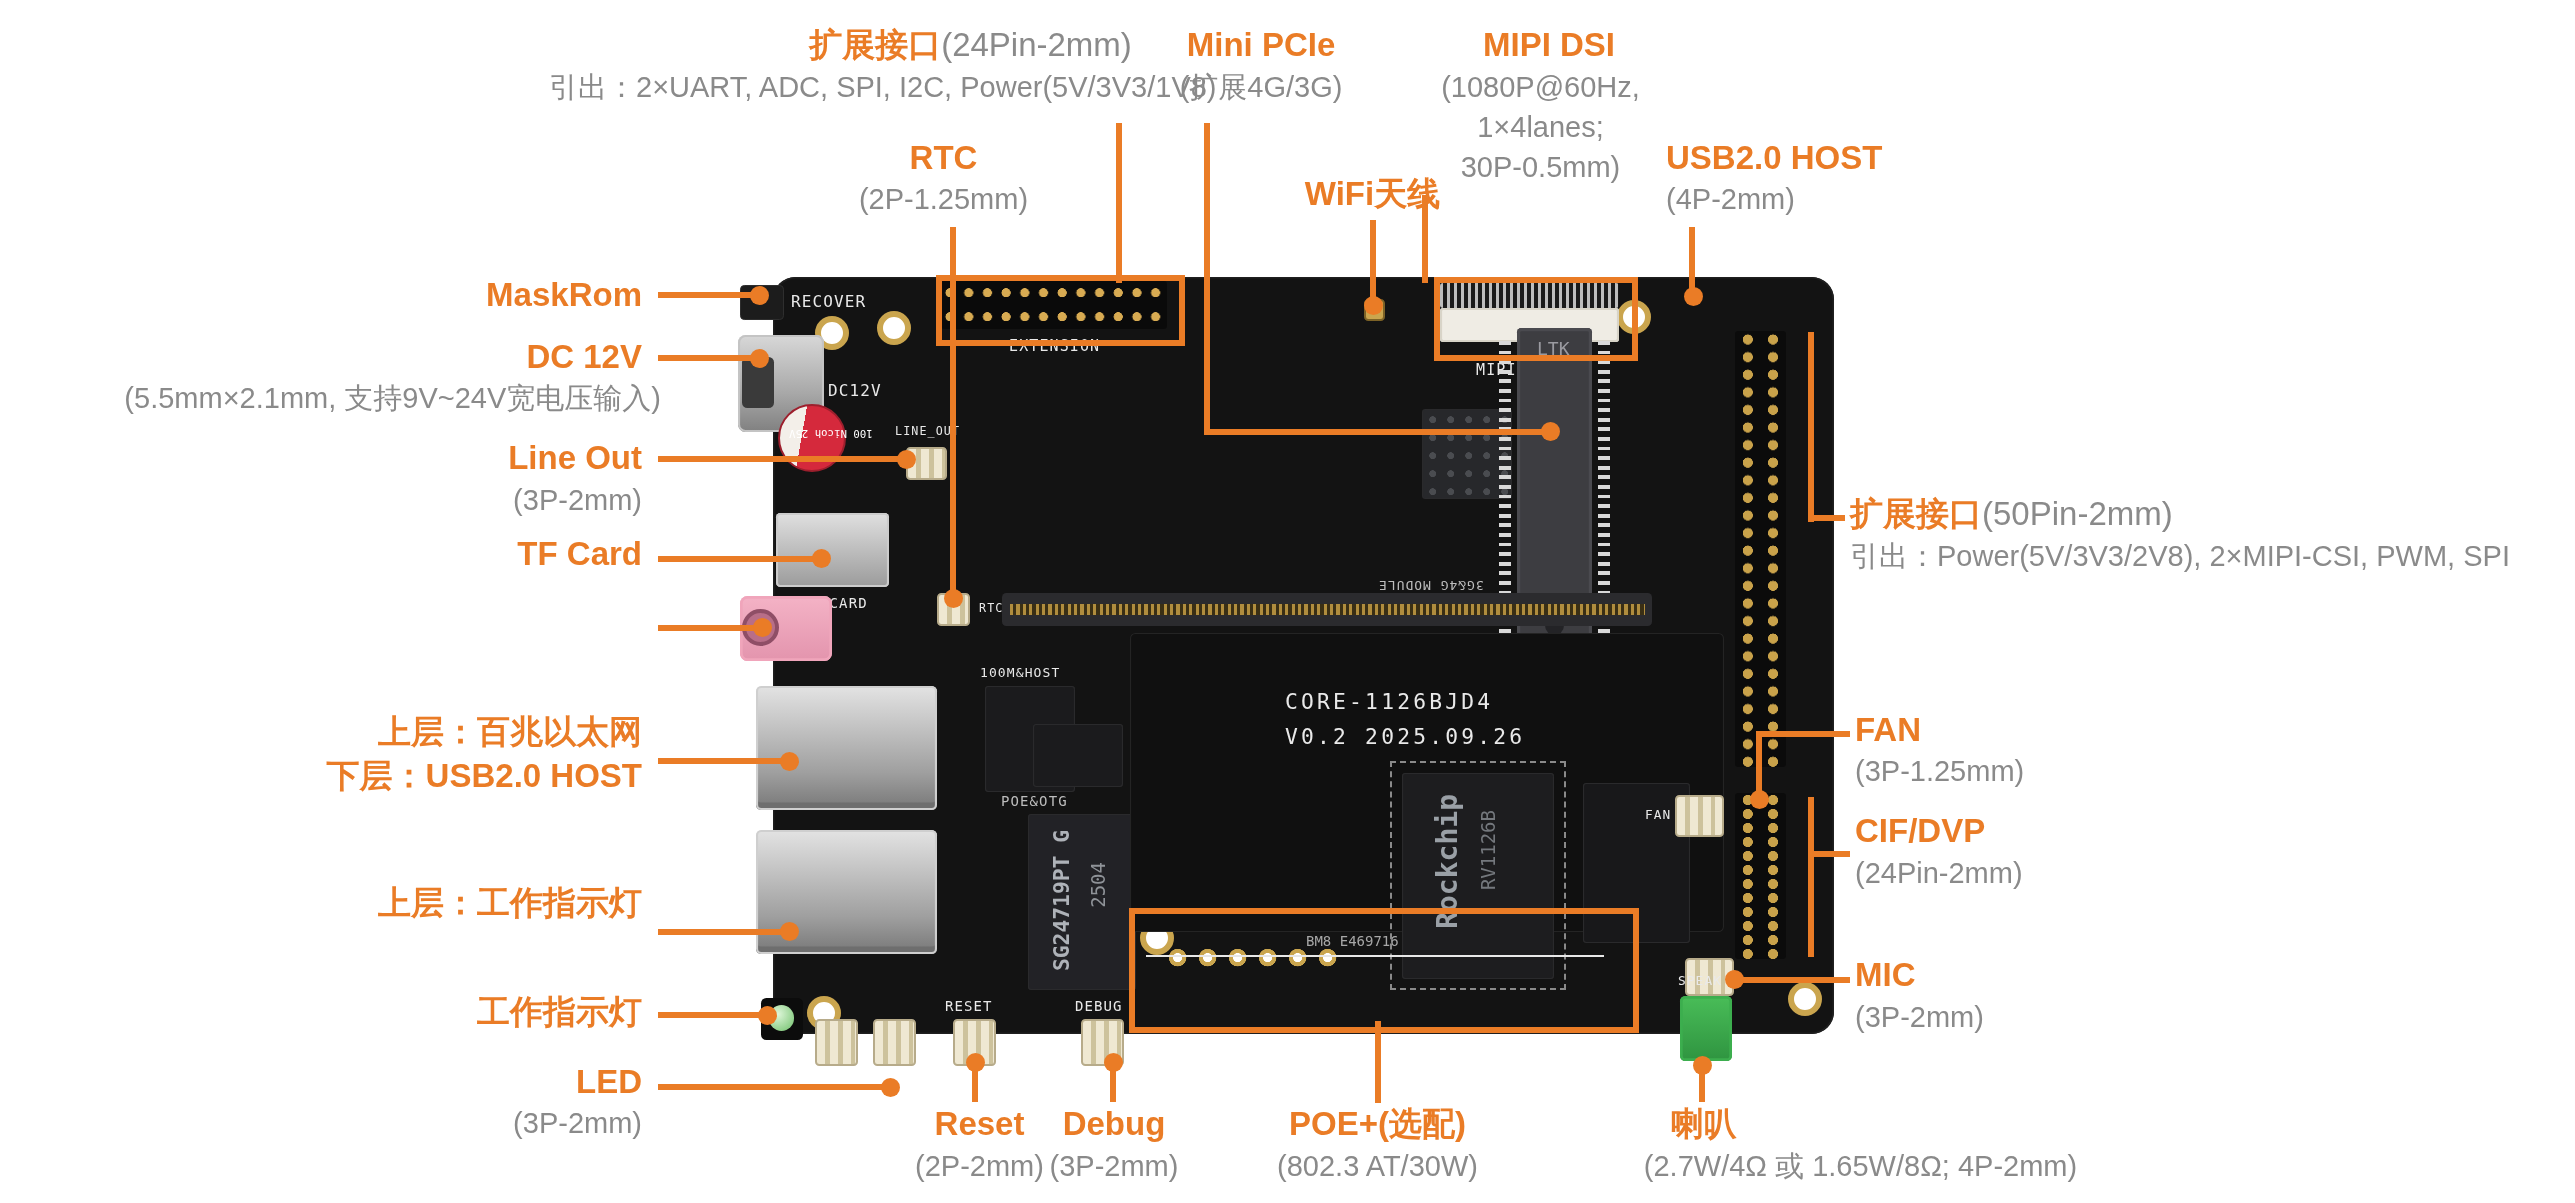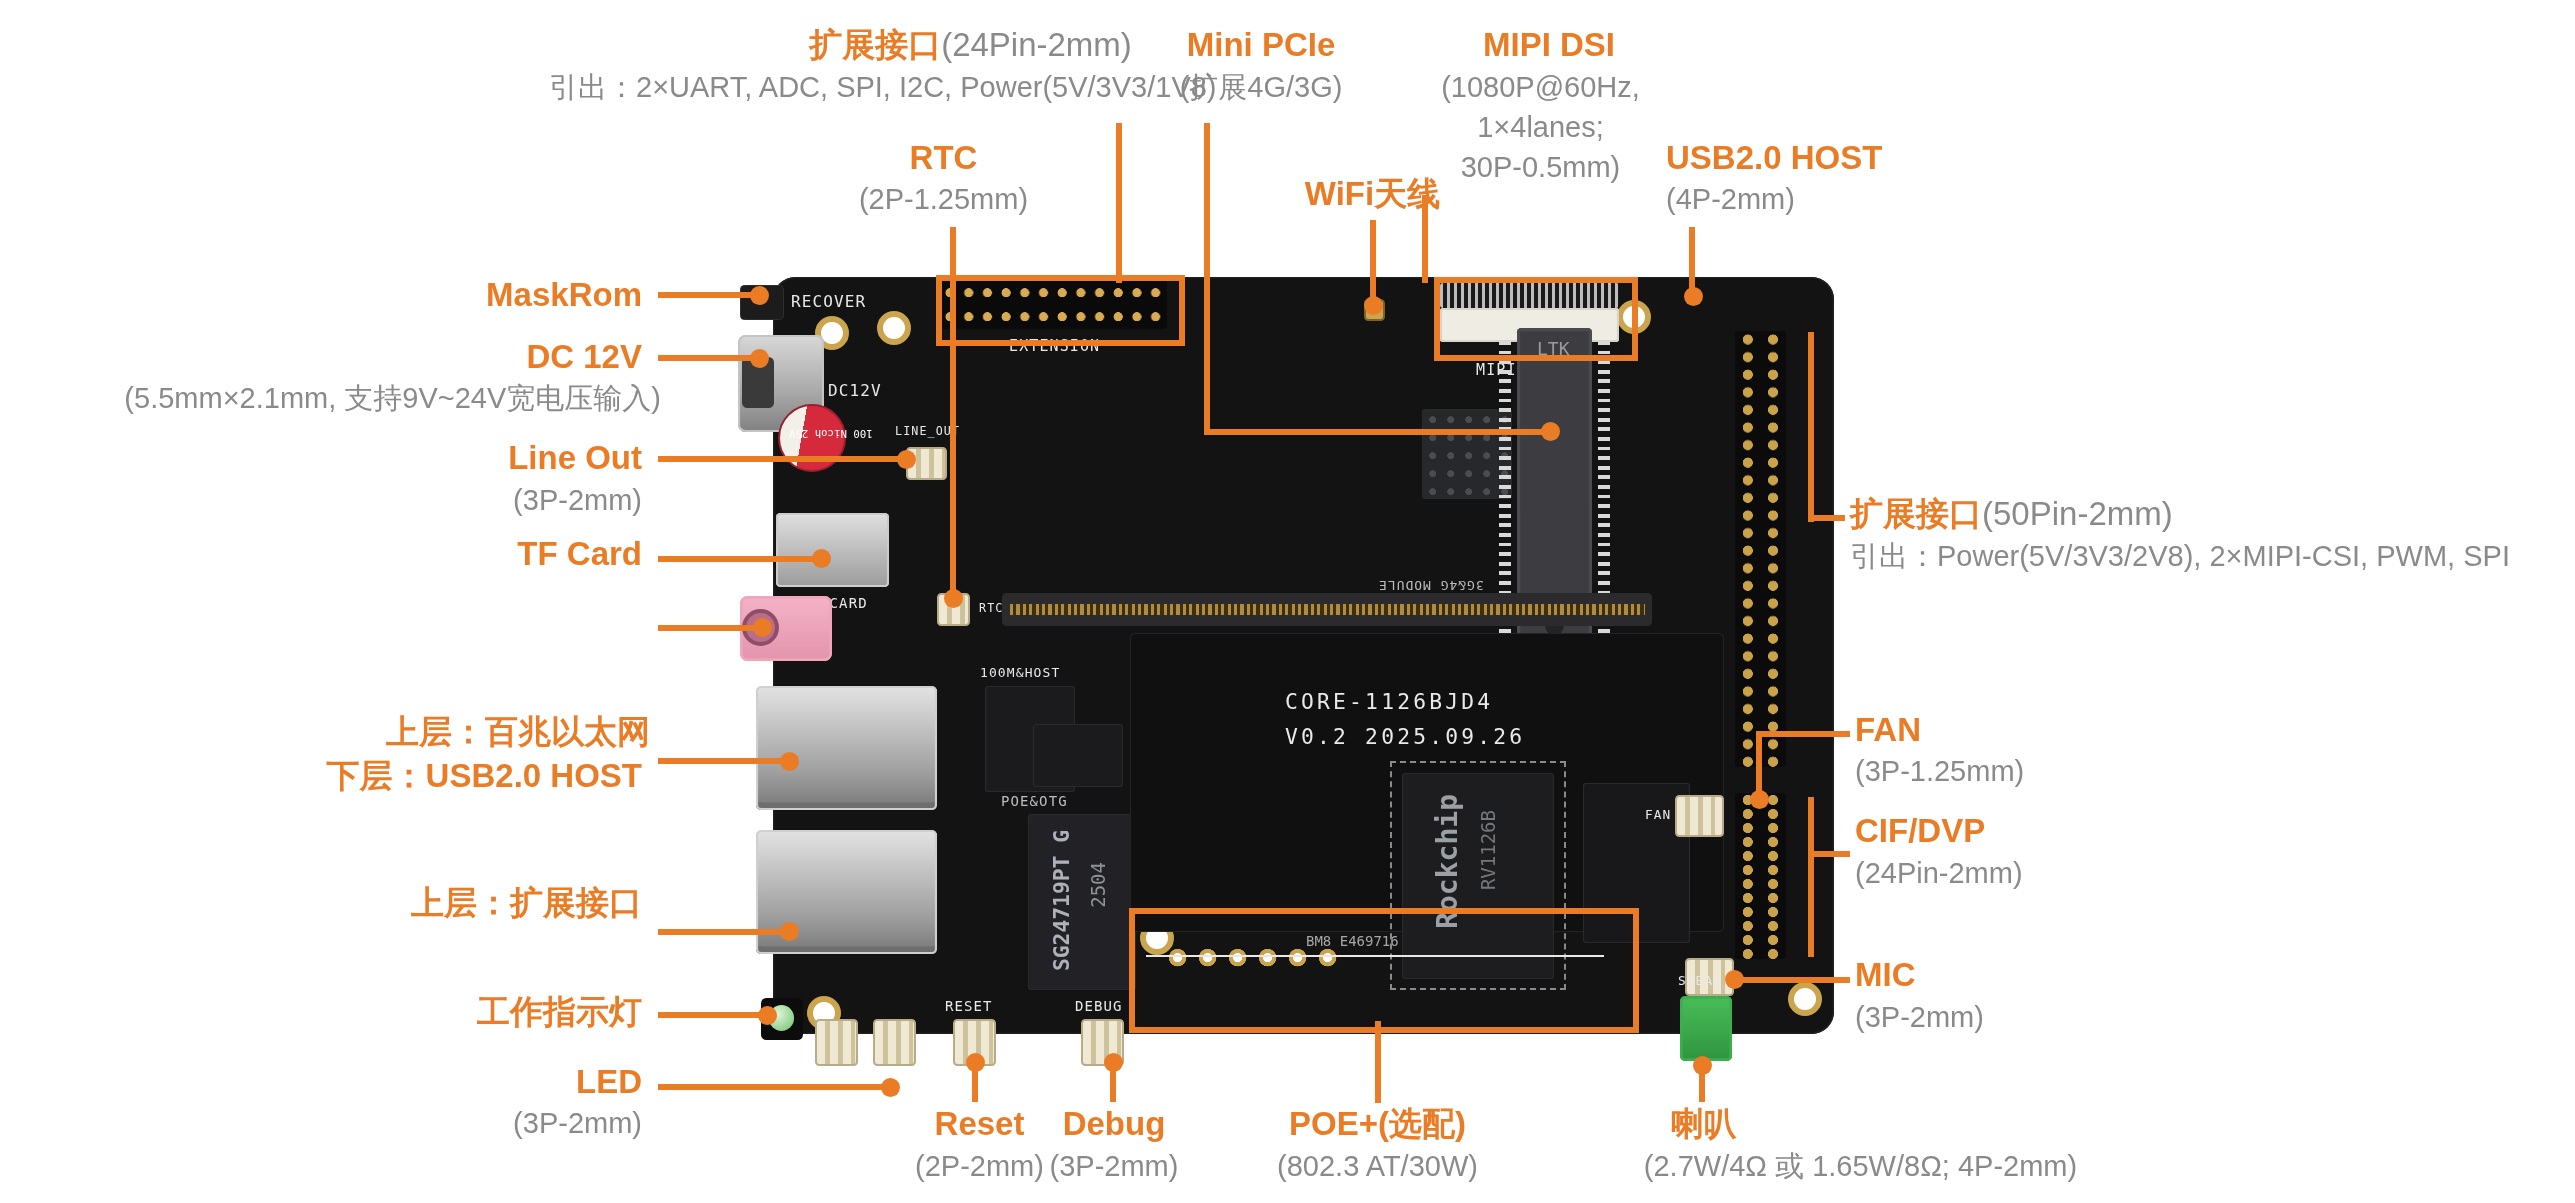--- a/index.html
+++ b/index.html
@@ -222,23 +222,23 @@
 
   <div class="t ctr" style="left:853px;top:140px;width:181px;">RTC</div>
   <div class="s ctr" style="left:853px;top:183px;width:181px;">(2P-1.25mm)</div>
 
   <div class="t rgt" style="left:0px;top:277px;width:642px;">MaskRom</div>
   <div class="t rgt" style="left:0px;top:339px;width:642px;">DC 12V</div>
   <div class="s rgt" style="left:0px;top:382px;width:661px;">(5.5mm×2.1mm, 支持9V~24V宽电压输入)</div>
   <div class="t rgt" style="left:0px;top:440px;width:642px;">Line Out</div>
   <div class="s rgt" style="left:0px;top:484px;width:642px;">(3P-2mm)</div>
   <div class="t rgt" style="left:0px;top:536px;width:642px;">TF Card</div>
-  <div class="t rgt" style="left:8px;top:714px;width:642px;text-align:right;">上层：百兆以太网</div>
+  <div class="t rgt" style="left:0px;top:714px;width:642px;text-align:right;">上层：百兆以太网</div>
   <div class="t rgt" style="left:0px;top:758px;width:642px;">下层：USB2.0 HOST</div>
-  <div class="t rgt" style="left:0px;top:885px;width:642px;">上层：扩展接口</div>
+  <div class="t rgt" style="left:0px;top:885px;width:642px;">上层：工作指示灯</div>
   <div class="t rgt" style="left:0px;top:1064px;width:642px;">LED</div>
   <div class="t rgt" style="left:0px;top:994px;width:642px;">工作指示灯</div>
   <div class="s rgt" style="left:0px;top:1107px;width:642px;">(3P-2mm)</div>
 
   <div class="t ctr" style="left:909px;top:1106px;width:141px;">Reset</div>
   <div class="s ctr" style="left:885px;top:1150px;width:189px;">(2P-2mm)</div>
   <div class="t ctr" style="left:1042px;top:1106px;width:144px;">Debug</div>
   <div class="s ctr" style="left:1042px;top:1150px;width:144px;">(3P-2mm)</div>
   <div class="t ctr" style="left:1263px;top:1106px;width:229px;">POE+(选配)</div>
   <div class="s ctr" style="left:1263px;top:1150px;width:229px;">(802.3 AT/30W)</div>

